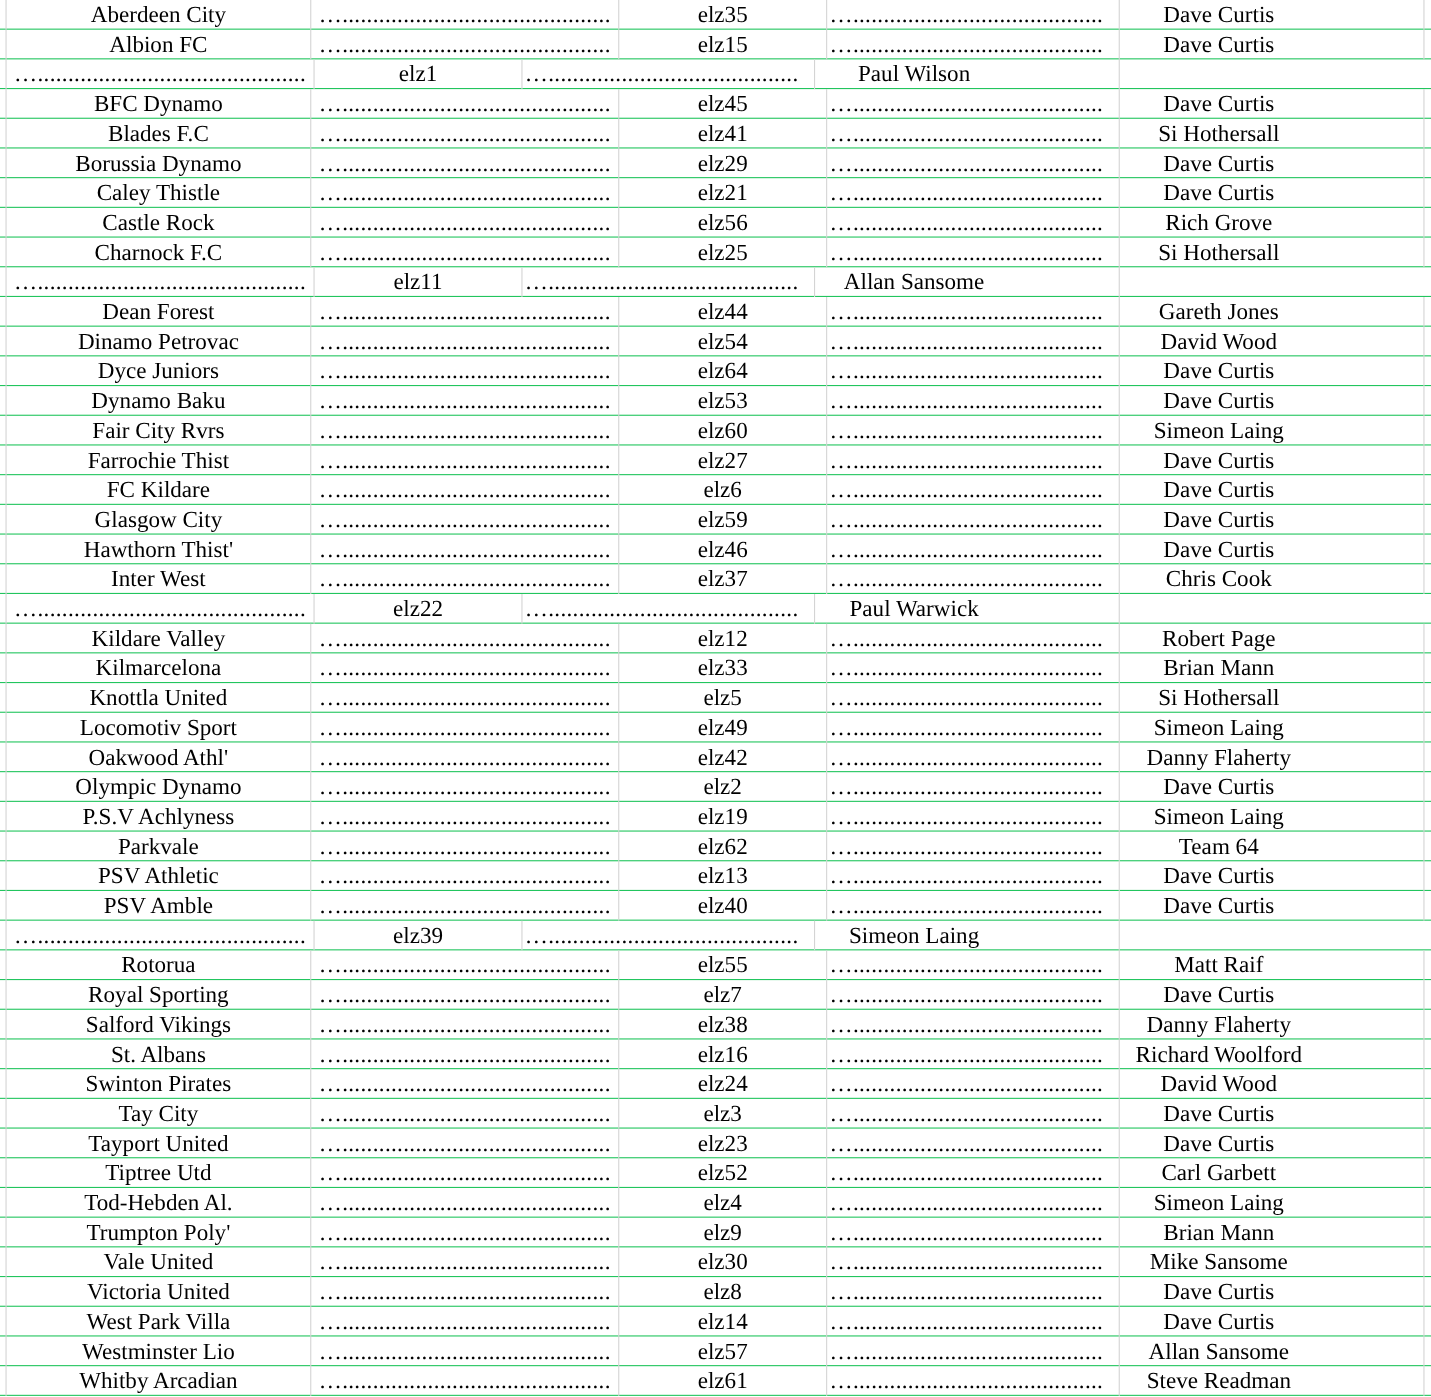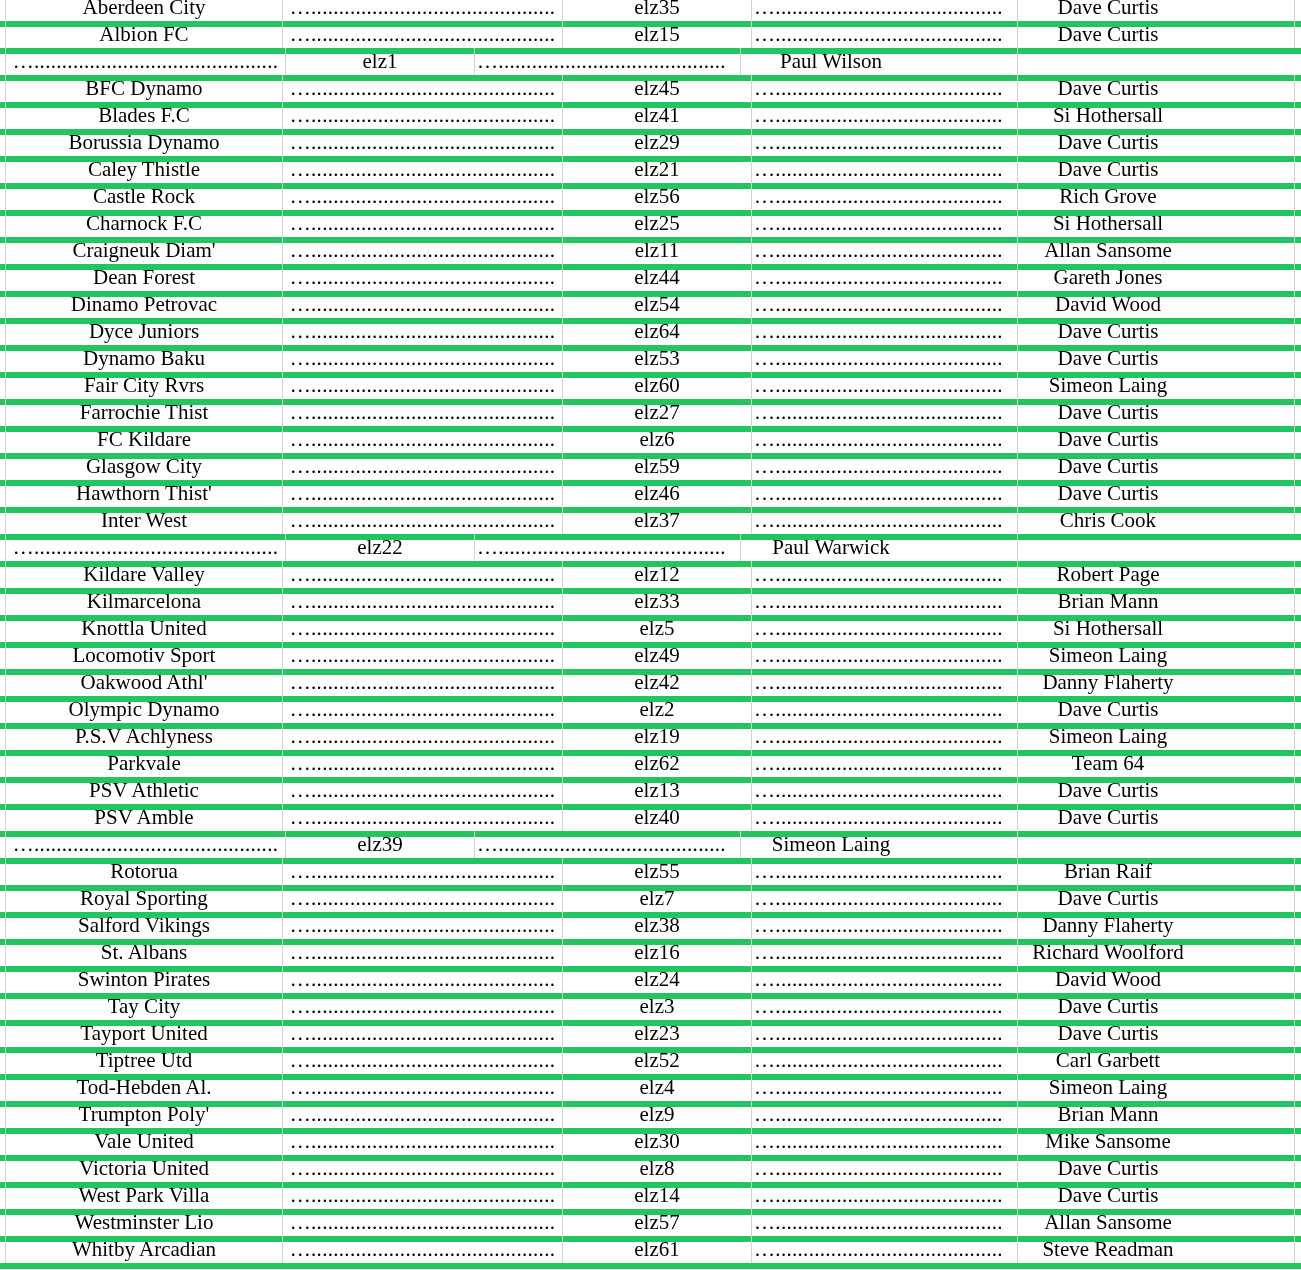--- a/index.html
+++ b/index.html
@@ -15,22 +15,21 @@
     height: 1270px;
     font-family: "Liberation Serif", "DejaVu Serif", serif;
     font-size: 21px;
     color: #000000;
     background: #ffffff;
   }
   .row {
     display: flex;
     height: 27px;
     box-sizing: border-box;
-    border-bottom: 6px solid #22c55e;
-    align-items: flex-end;
+    border-bottom: 1px solid #22c55e;
   }
   .cell {
     box-sizing: border-box;
     border-right: 1px solid #d4d4d4;
     height: 27px;
     line-height: 26px;
     text-align: center;
     white-space: nowrap;
     overflow: hidden;
   }
@@ -130,21 +129,20 @@
     <div class="cell c-team">Charnock F.C</div>
     <div class="cell c-leader1">…............................................</div>
     <div class="cell c-code">elz25</div>
     <div class="cell c-leader2">….........................................</div>
     <div class="cell c-manager">Si Hothersall</div>
     <div class="cell c-gutter-r"></div>
   </div>
 
   <div class="row">
     <div class="cell c-gutter"></div>
-    <div class="cell c-team">Craigneuk Diam'</div>
     <div class="cell c-leader1">…............................................</div>
     <div class="cell c-code">elz11</div>
     <div class="cell c-leader2">….........................................</div>
     <div class="cell c-manager">Allan Sansome</div>
     <div class="cell c-gutter-r"></div>
   </div>
 
   <div class="row">
     <div class="cell c-gutter"></div>
     <div class="cell c-team">Dean Forest</div>
@@ -362,21 +360,21 @@
     <div class="cell c-manager">Simeon Laing</div>
     <div class="cell c-gutter-r"></div>
   </div>
 
   <div class="row">
     <div class="cell c-gutter"></div>
     <div class="cell c-team">Rotorua</div>
     <div class="cell c-leader1">…............................................</div>
     <div class="cell c-code">elz55</div>
     <div class="cell c-leader2">….........................................</div>
-    <div class="cell c-manager">Brian Raif</div>
+    <div class="cell c-manager">Matt Raif</div>
     <div class="cell c-gutter-r"></div>
   </div>
 
   <div class="row">
     <div class="cell c-gutter"></div>
     <div class="cell c-team">Royal Sporting</div>
     <div class="cell c-leader1">…............................................</div>
     <div class="cell c-code">elz7</div>
     <div class="cell c-leader2">….........................................</div>
     <div class="cell c-manager">Dave Curtis</div>

